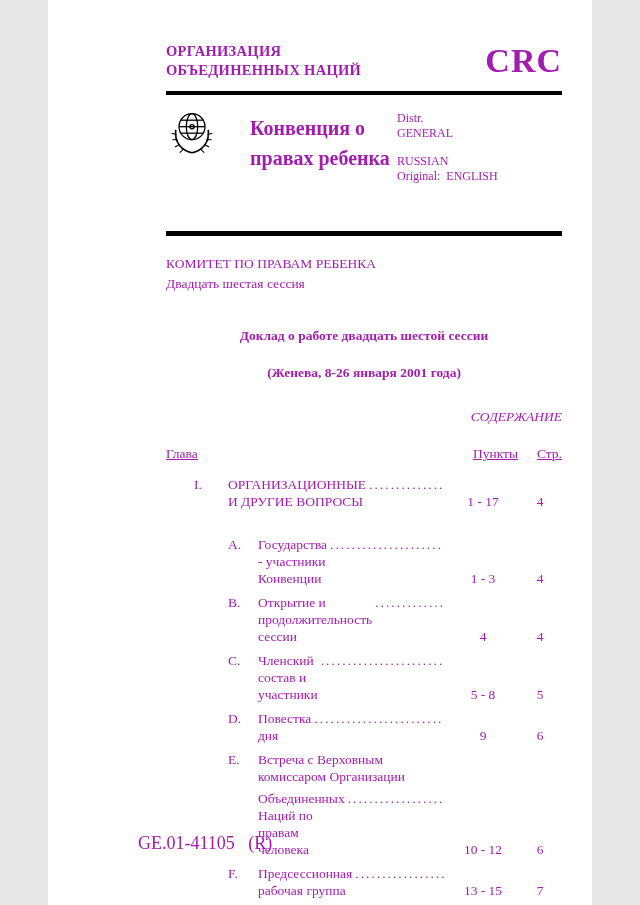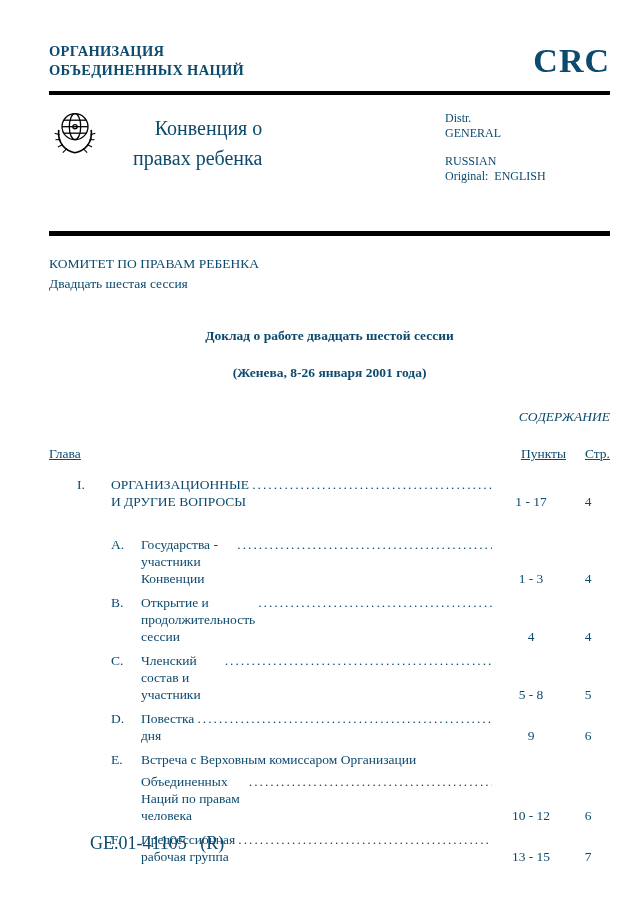--- a/index.html
+++ b/index.html
@@ -1,40 +1,40 @@
 <!DOCTYPE html>
 <html><head>
 <meta charset="utf-8">
 <style>
   html, body { margin: 0; padding: 0; background: #e8e8e8; }
   .page {
-    width: 640px;
+    width: 544px;
     height: 905px;
     margin: 0 auto;
     background: #ffffff;
-    color: #0c4a6e;
+    color: #a21caf;
     font-family: "Liberation Serif", "DejaVu Serif", serif;
     position: relative;
     box-sizing: border-box;
-    padding: 42px 30px 0 49px;
+    padding: 42px 30px 0 118px;
     overflow: hidden;
   }
 
   
   .top-header { display: flex; justify-content: space-between; align-items: flex-start; }
   .org-name { font-weight: bold; font-size: 14.5px; line-height: 19px; letter-spacing: 0.3px; }
   .doc-symbol { font-weight: bold; font-size: 34px; line-height: 34px; letter-spacing: 1px; margin-top: 2px; }
 
   .rule-thick-1 { height: 4px; background: #000; margin-top: 11px; }
   .rule-thick-2 { height: 5px; background: #000; }
 
   
   .masthead { display: flex; align-items: flex-start; margin-top: 10px; min-height: 126px; }
   .emblem { flex: 0 0 52px; }
-  .conv-title { margin-left: 32px; font-weight: normal; font-size: 20px; line-height: 30px; padding-top: 8px; text-align: right; }
+  .conv-title { margin-left: 32px; font-weight: bold; font-size: 20px; line-height: 30px; padding-top: 8px; }
   .doc-info { margin-left: auto; flex: 0 0 165px; font-size: 12px; line-height: 15px; padding-top: 6px; }
   .doc-info .grp { margin-bottom: 13px; }
   .pre { white-space: pre; }
 
   
   .session { margin-top: 18px; font-size: 13.5px; line-height: 20px; }
 
   
   .report-title { margin-top: 34px; text-align: center; font-weight: bold; font-size: 13.5px; }
   .report-subtitle { margin-top: 21px; text-align: center; font-weight: bold; font-size: 13.5px; }

